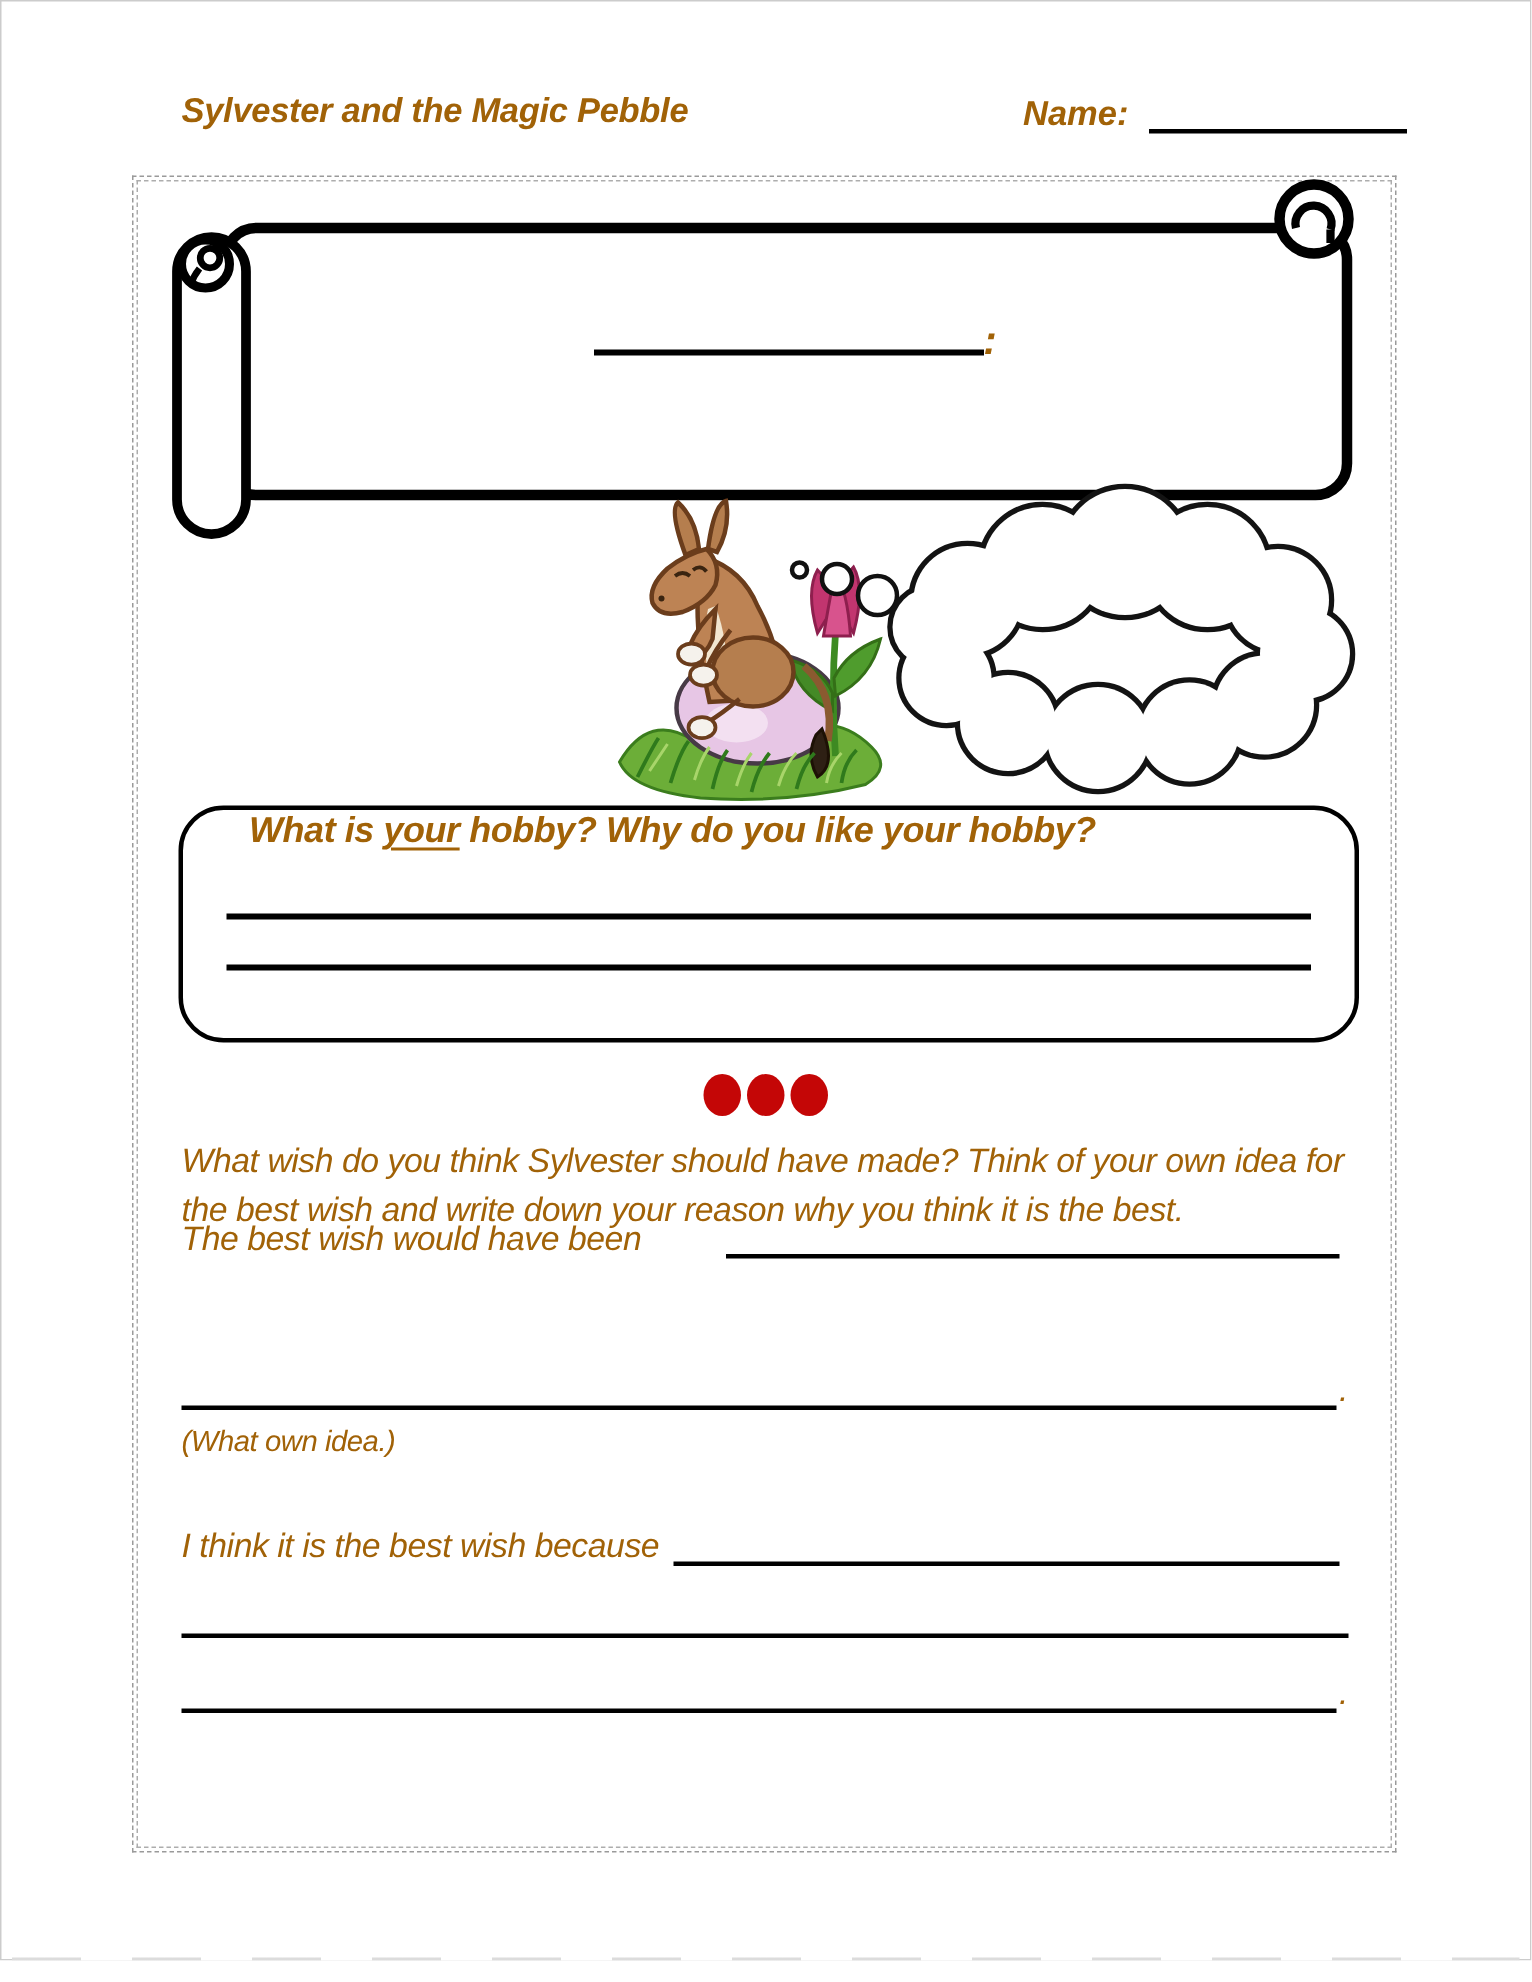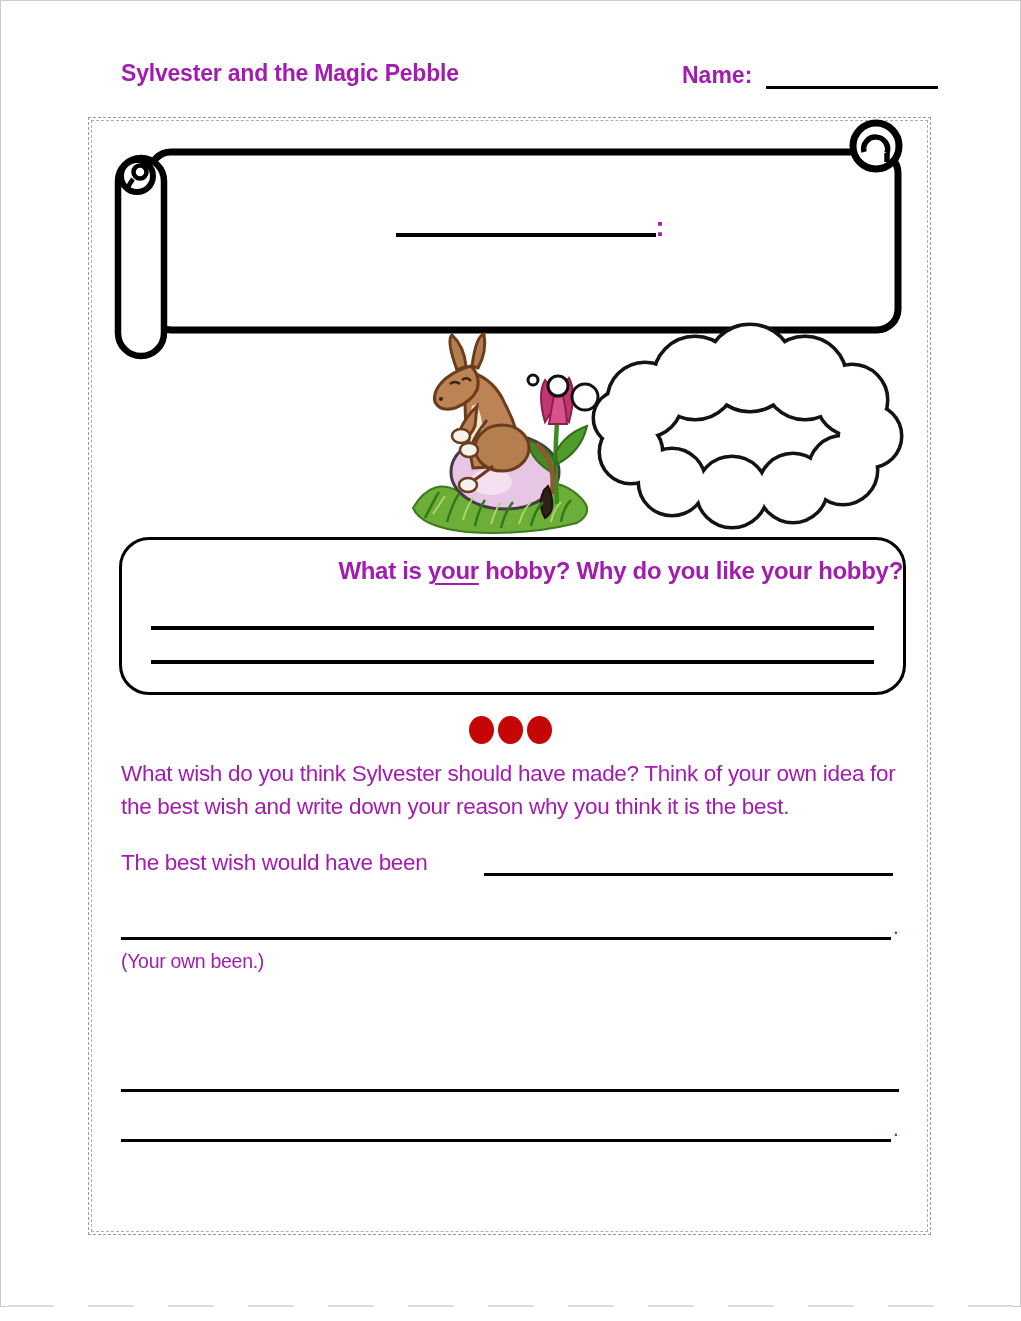--- a/index.html
+++ b/index.html
@@ -1,51 +1,52 @@
 <!DOCTYPE html>
 <html><head>
 <meta charset="utf-8">
 <style>
   html,body{margin:0;padding:0;background:#fff;}
   .page{
     position:relative;width:1021px;height:1307px;background:#ffffff;
-    font-family:"Liberation Sans",sans-serif;color:#a21caf;overflow:hidden;
+    font-family:"Liberation Sans",sans-serif;color:#a16207;overflow:hidden;
     box-shadow:inset 0 0 0 1px #cccccc;
+    font-style:italic;
   }
   
   .hdr-title{position:absolute;left:121px;top:60px;font-size:23px;font-weight:bold;letter-spacing:-0.2px;}
   .name-row{position:absolute;left:682px;top:60px;display:flex;align-items:flex-end;}
   .name-label{font-size:23px;font-weight:bold;}
   .name-blank{width:172px;height:26px;border-bottom:3px solid #000;margin-left:14px;}
   
   .frame{position:absolute;left:88px;top:117px;width:841px;height:1116px;border:1px dashed #9a9a9a;}
   .frame-inner{position:absolute;inset:2px;border:1px dashed #adadad;}
   
   .scroll-svg{position:absolute;left:100px;top:112px;}
   .banner-line1{position:absolute;left:160px;top:210px;width:740px;display:flex;justify-content:center;align-items:flex-end;height:32px;}
   .banner-uline{width:260px;height:0;border-bottom:4px solid #000;margin-bottom:5px;}
   .banner-colon{font-size:27px;font-weight:bold;line-height:30px;}
   .banner-line2{position:absolute;left:160px;top:262px;width:740px;text-align:center;font-weight:bold;font-size:25.5px;letter-spacing:-0.3px;}
   
   .illu-svg{position:absolute;left:405px;top:322px;}
   .cloud-text{position:absolute;left:638px;top:386px;width:200px;text-align:center;font-size:20.5px;line-height:30px;letter-spacing:-0.3px;}
   
   .hobby-box{position:absolute;left:119px;top:537px;width:781px;height:152px;border:3.5px solid #000;border-radius:30px;background:#fff;}
-  .hobby-title{margin-top:17px;text-align:right;font-weight:bold;font-size:24px;letter-spacing:-0.3px;white-space:pre-wrap;padding-left:44px;}
+  .hobby-title{text-align:left;font-weight:bold;font-size:24px;letter-spacing:-0.3px;white-space:pre-wrap;padding-left:44px;}
   .hobby-title .und{text-decoration:underline;text-underline-offset:4px;text-decoration-thickness:2px;}
   .box-line{height:0;border-top:4px solid #000;margin:0 29px;}
   .box-line1{margin-top:41px;}
   .box-line2{margin-top:30px;}
   
   .dots{position:absolute;left:0;top:716px;width:1021px;display:flex;justify-content:center;gap:4px;}
   .dot{width:25px;height:28px;border-radius:50%;}
   
   .intro{position:absolute;left:121px;top:757px;width:792px;font-size:22.5px;line-height:33px;letter-spacing:-0.3px;}
   .prompt-row{position:absolute;left:121px;width:772px;display:flex;align-items:flex-end;font-size:22.5px;letter-spacing:-0.3px;height:32px;}
-  .p1{top:844px;gap:46px;}
+  .p1{top:807px;gap:46px;}
   .p2{top:1012px;}
   .fill{flex:1;border-bottom:3px solid #000;height:28px;margin-left:10px;}
   .blank-row{position:absolute;left:121px;width:778px;display:flex;align-items:flex-end;height:32px;font-size:22.5px;}
   .b2{top:908px;}
   .b4{top:1060px;}
   .b5{top:1110px;}
   .fill-full{flex:1;border-bottom:3px solid #000;height:30px;}
   .period{margin-left:2px;line-height:26px;}
   .note{position:absolute;left:121px;top:950px;font-size:19.5px;letter-spacing:-0.3px;}
   
@@ -178,22 +179,26 @@
   <div class="intro">What wish do you think Sylvester should have made? Think of your own idea for the best wish and write down your reason why you think it is the best.</div>
 
   <div class="prompt-row p1">
     <span>The best wish would have been</span>
     <span class="fill"></span>
   </div>
   <div class="blank-row b2">
     <span class="fill-full"></span>
     <span class="period">.</span>
   </div>
-  <div class="note">(Your own been.)</div>
-
+  <div class="note">(What own idea.)</div>
+
+  <div class="prompt-row p2">
+    <span>I think it is the best wish because</span>
+    <span class="fill"></span>
+  </div>
   <div class="blank-row b4">
     <span class="fill-full"></span>
   </div>
   <div class="blank-row b5">
     <span class="fill-full"></span>
     <span class="period">.</span>
   </div>
 
   <div class="bottom-dashes"></div>
   <div class="bottom-line"></div>

